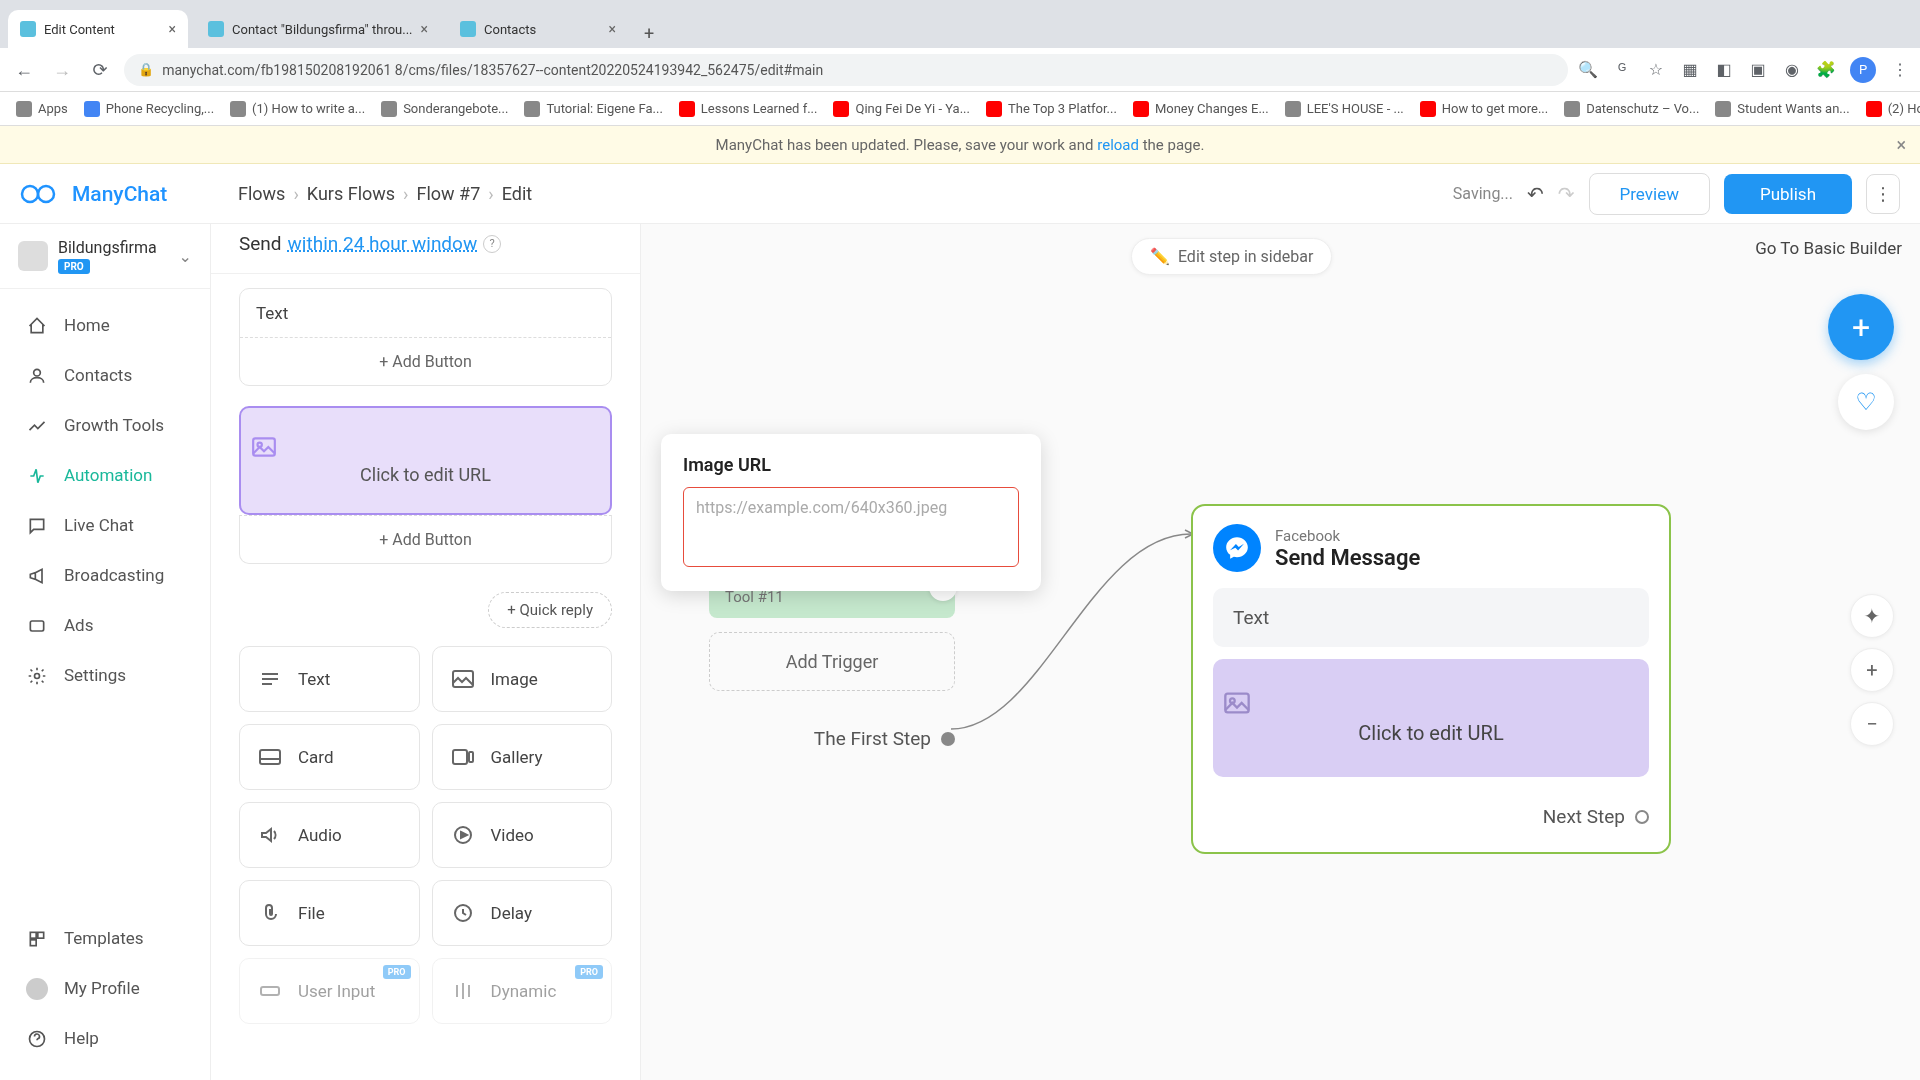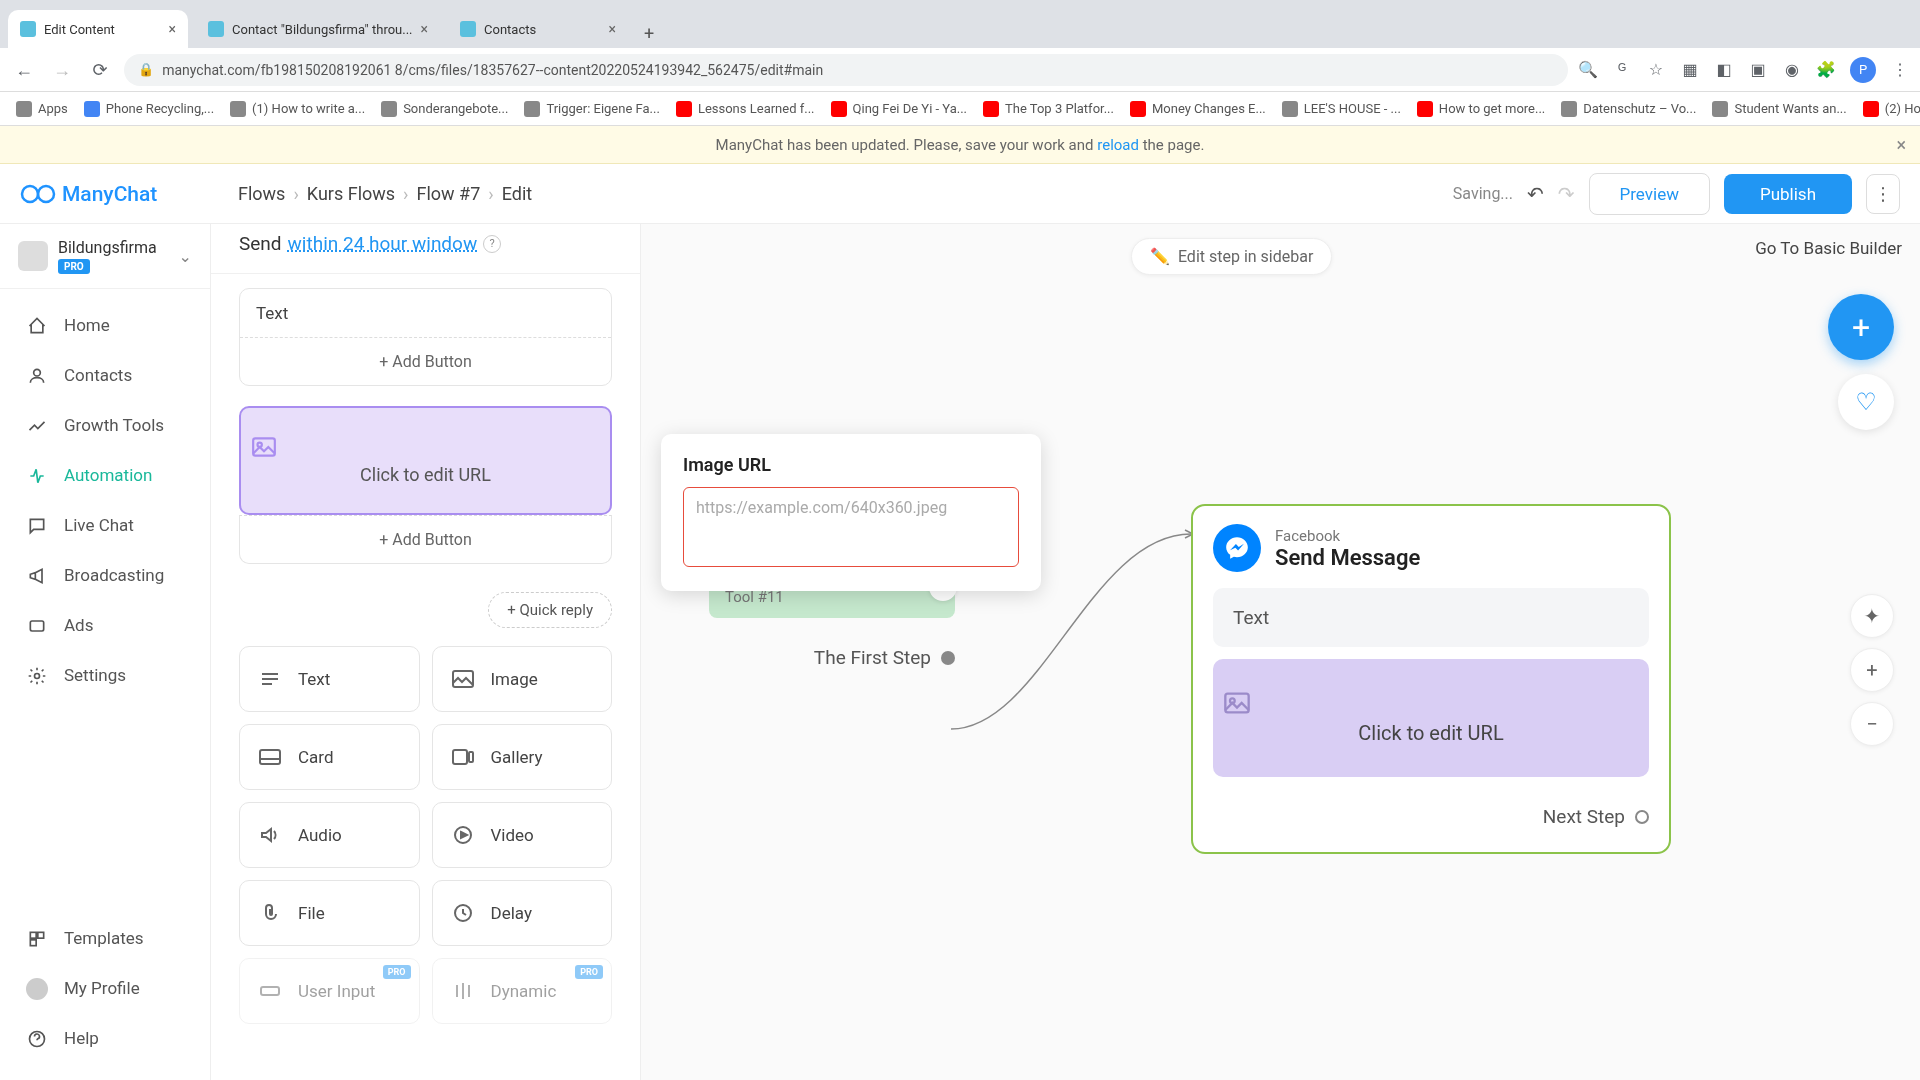--- a/index.html
+++ b/index.html
@@ -28,21 +28,21 @@
 .bm .ico.yt { background: #ff0000; }
 .bm .ico.g { background: #4285f4; }
 
 
 .banner { background: #fffbe6; border-bottom: 1px solid #f0e8b8; height: 38px; display: flex; align-items: center; justify-content: center; font-size: 15px; color: #666; position: relative; }
 .banner a { color: #2196f3; text-decoration: none; }
 .banner .close-banner { position: absolute; right: 14px; color: #888; font-size: 18px; cursor: pointer; }
 
 
 .topbar { background: #fff; height: 60px; display: flex; align-items: center; padding: 0 20px; border-bottom: 1px solid #eee; }
-.logo { display: flex; align-items: center; gap: 6px; width: 218px; }
+.logo { display: flex; align-items: center; gap: 16px; width: 218px; }
 .logo-mark { width: 36px; height: 36px; }
 .logo-text { font-size: 21px; color: #1f93ff; font-weight: 500; }
 .breadcrumbs { display: flex; align-items: center; gap: 8px; font-size: 18px; color: #444; }
 .breadcrumbs .sep { color: #bbb; }
 .topbar-right { margin-left: auto; display: flex; align-items: center; gap: 14px; }
 .saving { color: #888; font-size: 16px; }
 .undo, .redo { font-size: 20px; color: #555; cursor: pointer; }
 .redo { color: #ccc; }
 .btn-preview { background: #fff; border: 1px solid #ddd; border-radius: 8px; padding: 10px 30px; font-size: 17px; color: #2196f3; cursor: pointer; }
 .btn-publish { background: #2196f3; color: #fff; border: none; border-radius: 8px; padding: 10px 36px; font-size: 17px; cursor: pointer; }
@@ -101,21 +101,21 @@
 .popover { position: absolute; top: 210px; left: 20px; width: 380px; background: #fff; border-radius: 10px; box-shadow: 0 4px 20px rgba(0,0,0,0.15); padding: 20px 22px; z-index: 20; }
 .popover-title { font-size: 18px; font-weight: 600; color: #222; margin-bottom: 12px; }
 .popover textarea { width: 100%; border: 1.5px solid #e74c3c; border-radius: 6px; padding: 10px 12px; font-size: 16px; color: #333; resize: none; height: 80px; outline: none; font-family: inherit; }
 .popover textarea::placeholder { color: #aaa; }
 
 
 .trigger-peek { position: absolute; top: 332px; left: 68px; width: 246px; }
 .trigger-tag { background: #c5e8cd; border-radius: 8px; padding: 12px 16px; font-size: 17px; color: #555; position: relative; }
 .trigger-tag .chev { position: absolute; right: -2px; top: 50%; transform: translateY(-50%); width: 28px; height: 28px; border-radius: 50%; background: #fff; display: flex; align-items: center; justify-content: center; color: #888; font-size: 14px; box-shadow: 0 1px 4px rgba(0,0,0,0.1); }
 .add-trigger-box { margin-top: 14px; border: 1.5px dashed #ccc; border-radius: 10px; padding: 18px; font-size: 18px; color: #666; text-align: center; cursor: pointer; }
-.first-step { margin-top: 28px; display: flex; align-items: center; justify-content: flex-end; gap: 10px; font-size: 19px; color: #555; }
+.first-step { margin-top: 36px; display: flex; align-items: center; justify-content: flex-end; gap: 10px; font-size: 19px; color: #555; }
 .conn-dot { width: 14px; height: 14px; border-radius: 50%; background: #888; }
 
 .node-card { position: absolute; top: 280px; left: 550px; width: 480px; background: #fff; border: 2px solid #8bc34a; border-radius: 14px; padding: 18px 20px 24px; }
 .node-header { display: flex; align-items: center; gap: 14px; margin-bottom: 16px; }
 .msgr-icon { width: 48px; height: 48px; border-radius: 50%; background: #0084ff; display: flex; align-items: center; justify-content: center; color: #fff; font-size: 24px; }
 .node-titles .nt-sub { font-size: 15px; color: #777; }
 .node-titles .nt-main { font-size: 22px; font-weight: 600; color: #222; }
 .node-text-block { background: #f4f5f7; border-radius: 10px; padding: 18px 20px; font-size: 19px; color: #555; margin-bottom: 12px; }
 .node-image-block { background: #d9cef4; border-radius: 10px; padding: 32px 10px; text-align: center; }
 .node-image-block .img-icon { color: #9b8bc9; font-size: 26px; margin-bottom: 6px; }
@@ -185,21 +185,21 @@
   <div class="bm">
       <span class="ico"></span>
       <span>(1) How to write a...</span>
     </div>
   <div class="bm">
       <span class="ico"></span>
       <span>Sonderangebote...</span>
     </div>
   <div class="bm">
       <span class="ico"></span>
-      <span>Trigger: Eigene Fa...</span>
+      <span>Tutorial: Eigene Fa...</span>
     </div>
   <div class="bm">
       <span class="ico yt"></span>
       <span>Lessons Learned f...</span>
     </div>
   <div class="bm">
       <span class="ico yt"></span>
       <span>Qing Fei De Yi - Ya...</span>
     </div>
   <div class="bm">
@@ -516,20 +516,21 @@
       <div class="popover-title">Image URL</div>
       <textarea placeholder="https://example.com/640x360.jpeg" style=""></textarea>
     </div>
 
     <div class="trigger-peek">
       <div class="trigger-tag">
         <div>ng</div>
         <div style="font-size:15px;color:#777;">Tool #11</div>
         <div class="chev">‹</div>
       </div>
+      <div class="add-trigger-box">Add Trigger</div>
       <div class="first-step">
         <span>The First Step</span>
         <span class="conn-dot"></span>
       </div>
     </div>
 
     <svg class="conn-svg">
       <path d="M 10 225 C 100 225, 150 30, 250 30" stroke="#888" stroke-width="1.5" fill="none"></path>
       <path d="M 244 26 L 252 30 L 244 34" stroke="#888" stroke-width="1.5" fill="none"></path>
     </svg>

